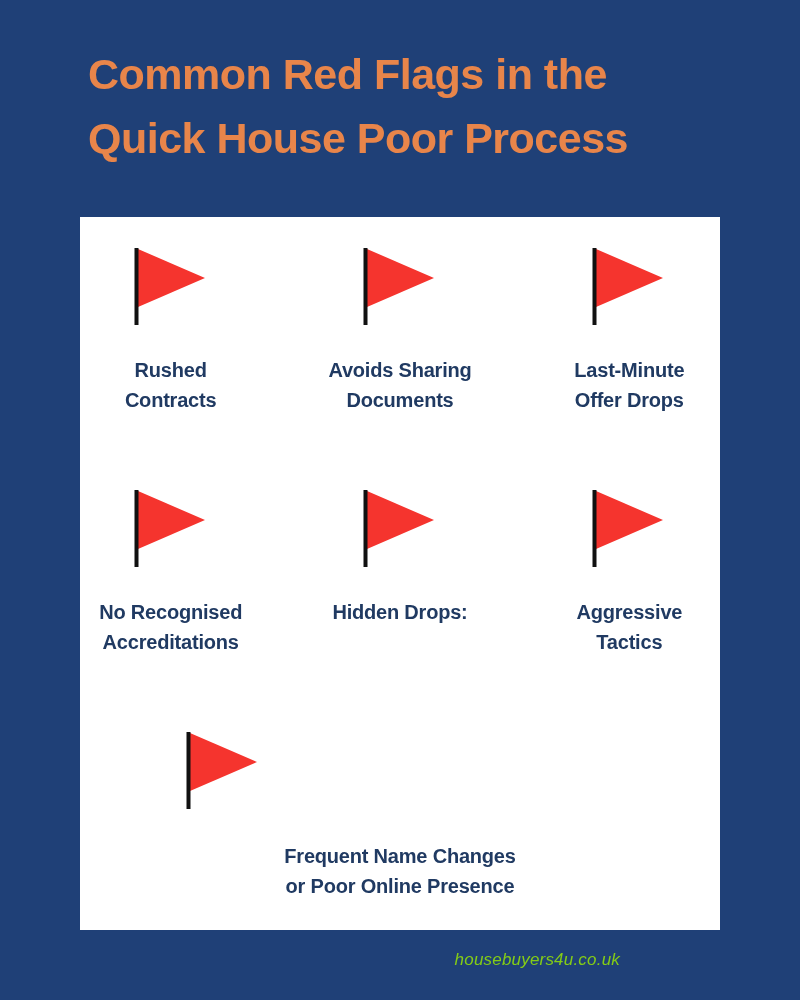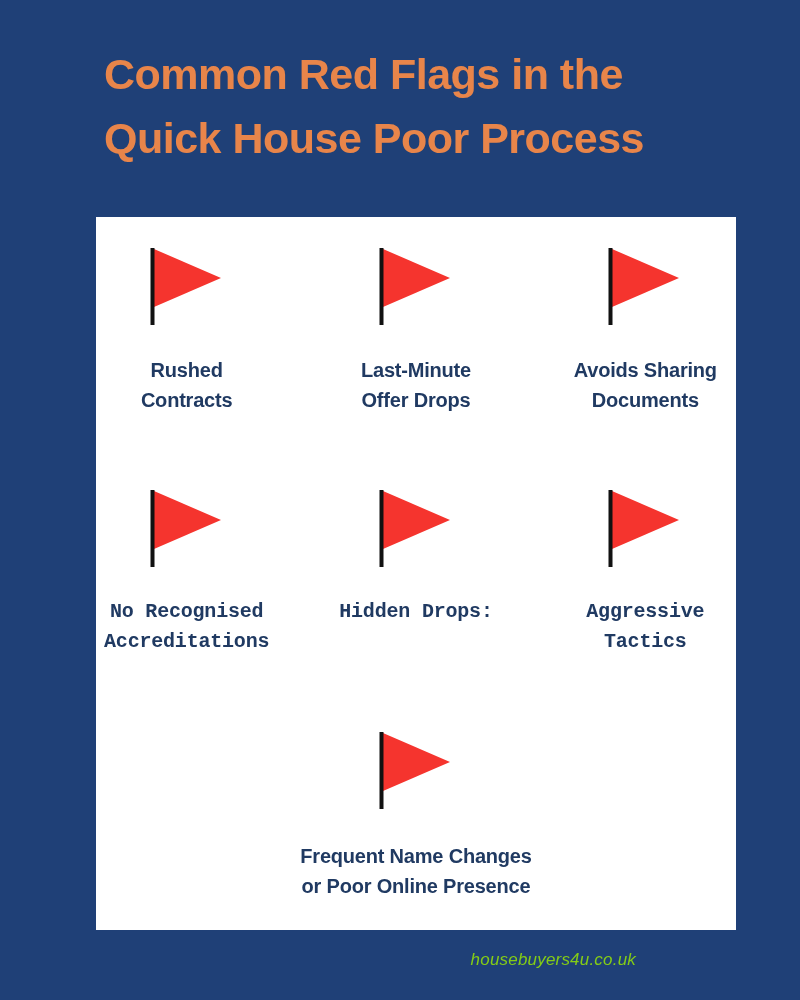--- a/index.html
+++ b/index.html
@@ -11,21 +11,21 @@
     width: 800px;
     height: 1000px;
     background: #1f4077;
     font-family: "Liberation Sans", sans-serif;
     overflow: hidden;
     position: relative;
   }
 
   .poster {
     position: absolute;
-    left: 16px;
+    left: 0;
     top: 0;
     width: 664px;
     height: 1000px;
     background: #1f4077;
   }
 
   
   .title-block {
     position: absolute;
     left: 88px;
@@ -56,34 +56,33 @@
   .row {
     position: absolute;
     left: 0;
     width: 640px;
     display: flex;
     flex-direction: row;
     justify-content: flex-start;
     gap: 48px;
   }
   .row-1 { top: 28px; }
-  .row-2 { top: 270px; font-family: Liberation Mono, monospace; }
+  .row-2 { top: 270px; }
   .row-3 { top: 512px; justify-content: center; }
 
   .cell {
     width: 213px;
     display: flex;
     flex-direction: column;
     align-items: center;
   }
   .cell-wide {
     width: 430px;
     display: flex;
     flex-direction: column;
-    align-items: center;
   }
 
   
   .flag-icon {
     width: 76px;
     height: 82px;
     display: block;
   }
 
   
@@ -146,35 +145,35 @@
 Contracts</div>
       </div>
 
       <div class="cell">
         <span class="flag-icon">
           <svg viewBox="0 0 76 82" width="76" height="82" xmlns="http://www.w3.org/2000/svg">
             <polygon points="5,4 72,33 5,62" fill="#f5342e"></polygon>
             <rect x="1.5" y="3" width="4" height="77" fill="#111111"></rect>
           </svg>
         </span>
+        <div class="cell-label">Avoids Sharing
+Documents</div>
+      </div>
+
+      <div class="cell">
+        <span class="flag-icon">
+          <svg viewBox="0 0 76 82" width="76" height="82" xmlns="http://www.w3.org/2000/svg">
+            <polygon points="5,4 72,33 5,62" fill="#f5342e"></polygon>
+            <rect x="1.5" y="3" width="4" height="77" fill="#111111"></rect>
+          </svg>
+        </span>
         <div class="cell-label">Last-Minute
 Offer Drops</div>
       </div>
 
-      <div class="cell">
-        <span class="flag-icon">
-          <svg viewBox="0 0 76 82" width="76" height="82" xmlns="http://www.w3.org/2000/svg">
-            <polygon points="5,4 72,33 5,62" fill="#f5342e"></polygon>
-            <rect x="1.5" y="3" width="4" height="77" fill="#111111"></rect>
-          </svg>
-        </span>
-        <div class="cell-label">Avoids Sharing
-Documents</div>
-      </div>
-
     </div>
 
     <div class="row row-2">
 
       <div class="cell">
         <span class="flag-icon">
           <svg viewBox="0 0 76 82" width="76" height="82" xmlns="http://www.w3.org/2000/svg">
             <polygon points="5,4 72,33 5,62" fill="#f5342e"></polygon>
             <rect x="1.5" y="3" width="4" height="77" fill="#111111"></rect>
           </svg>

